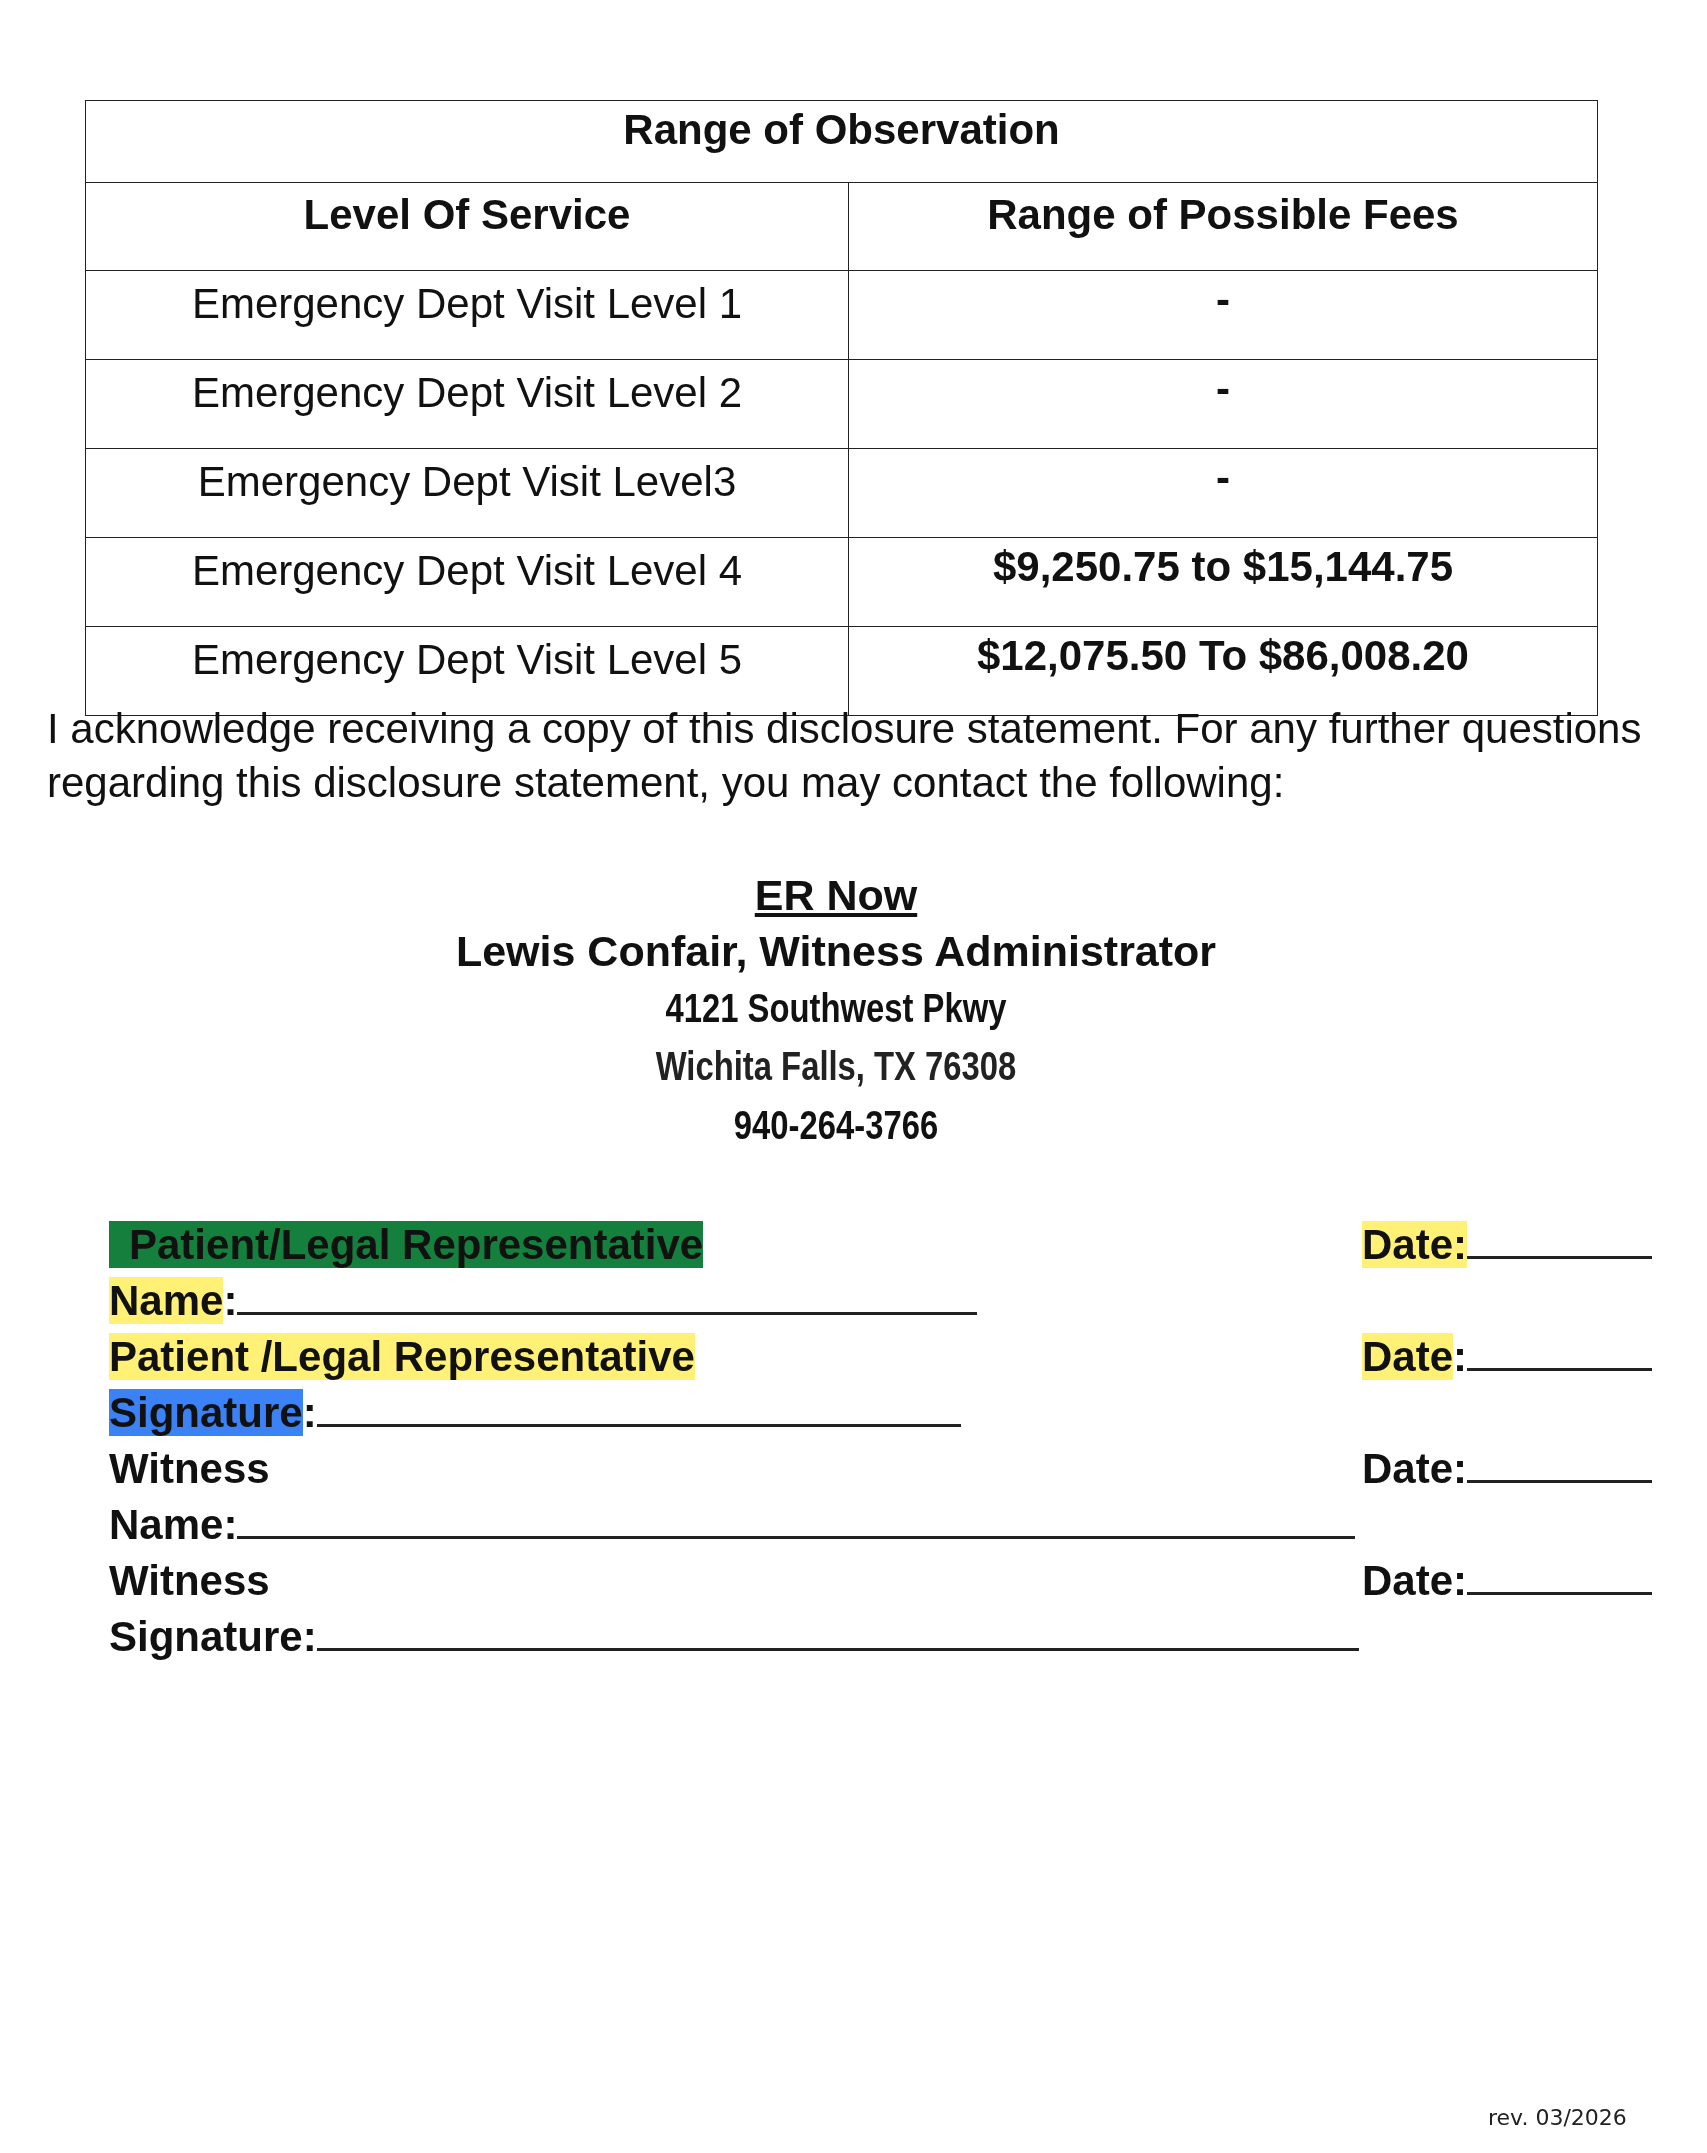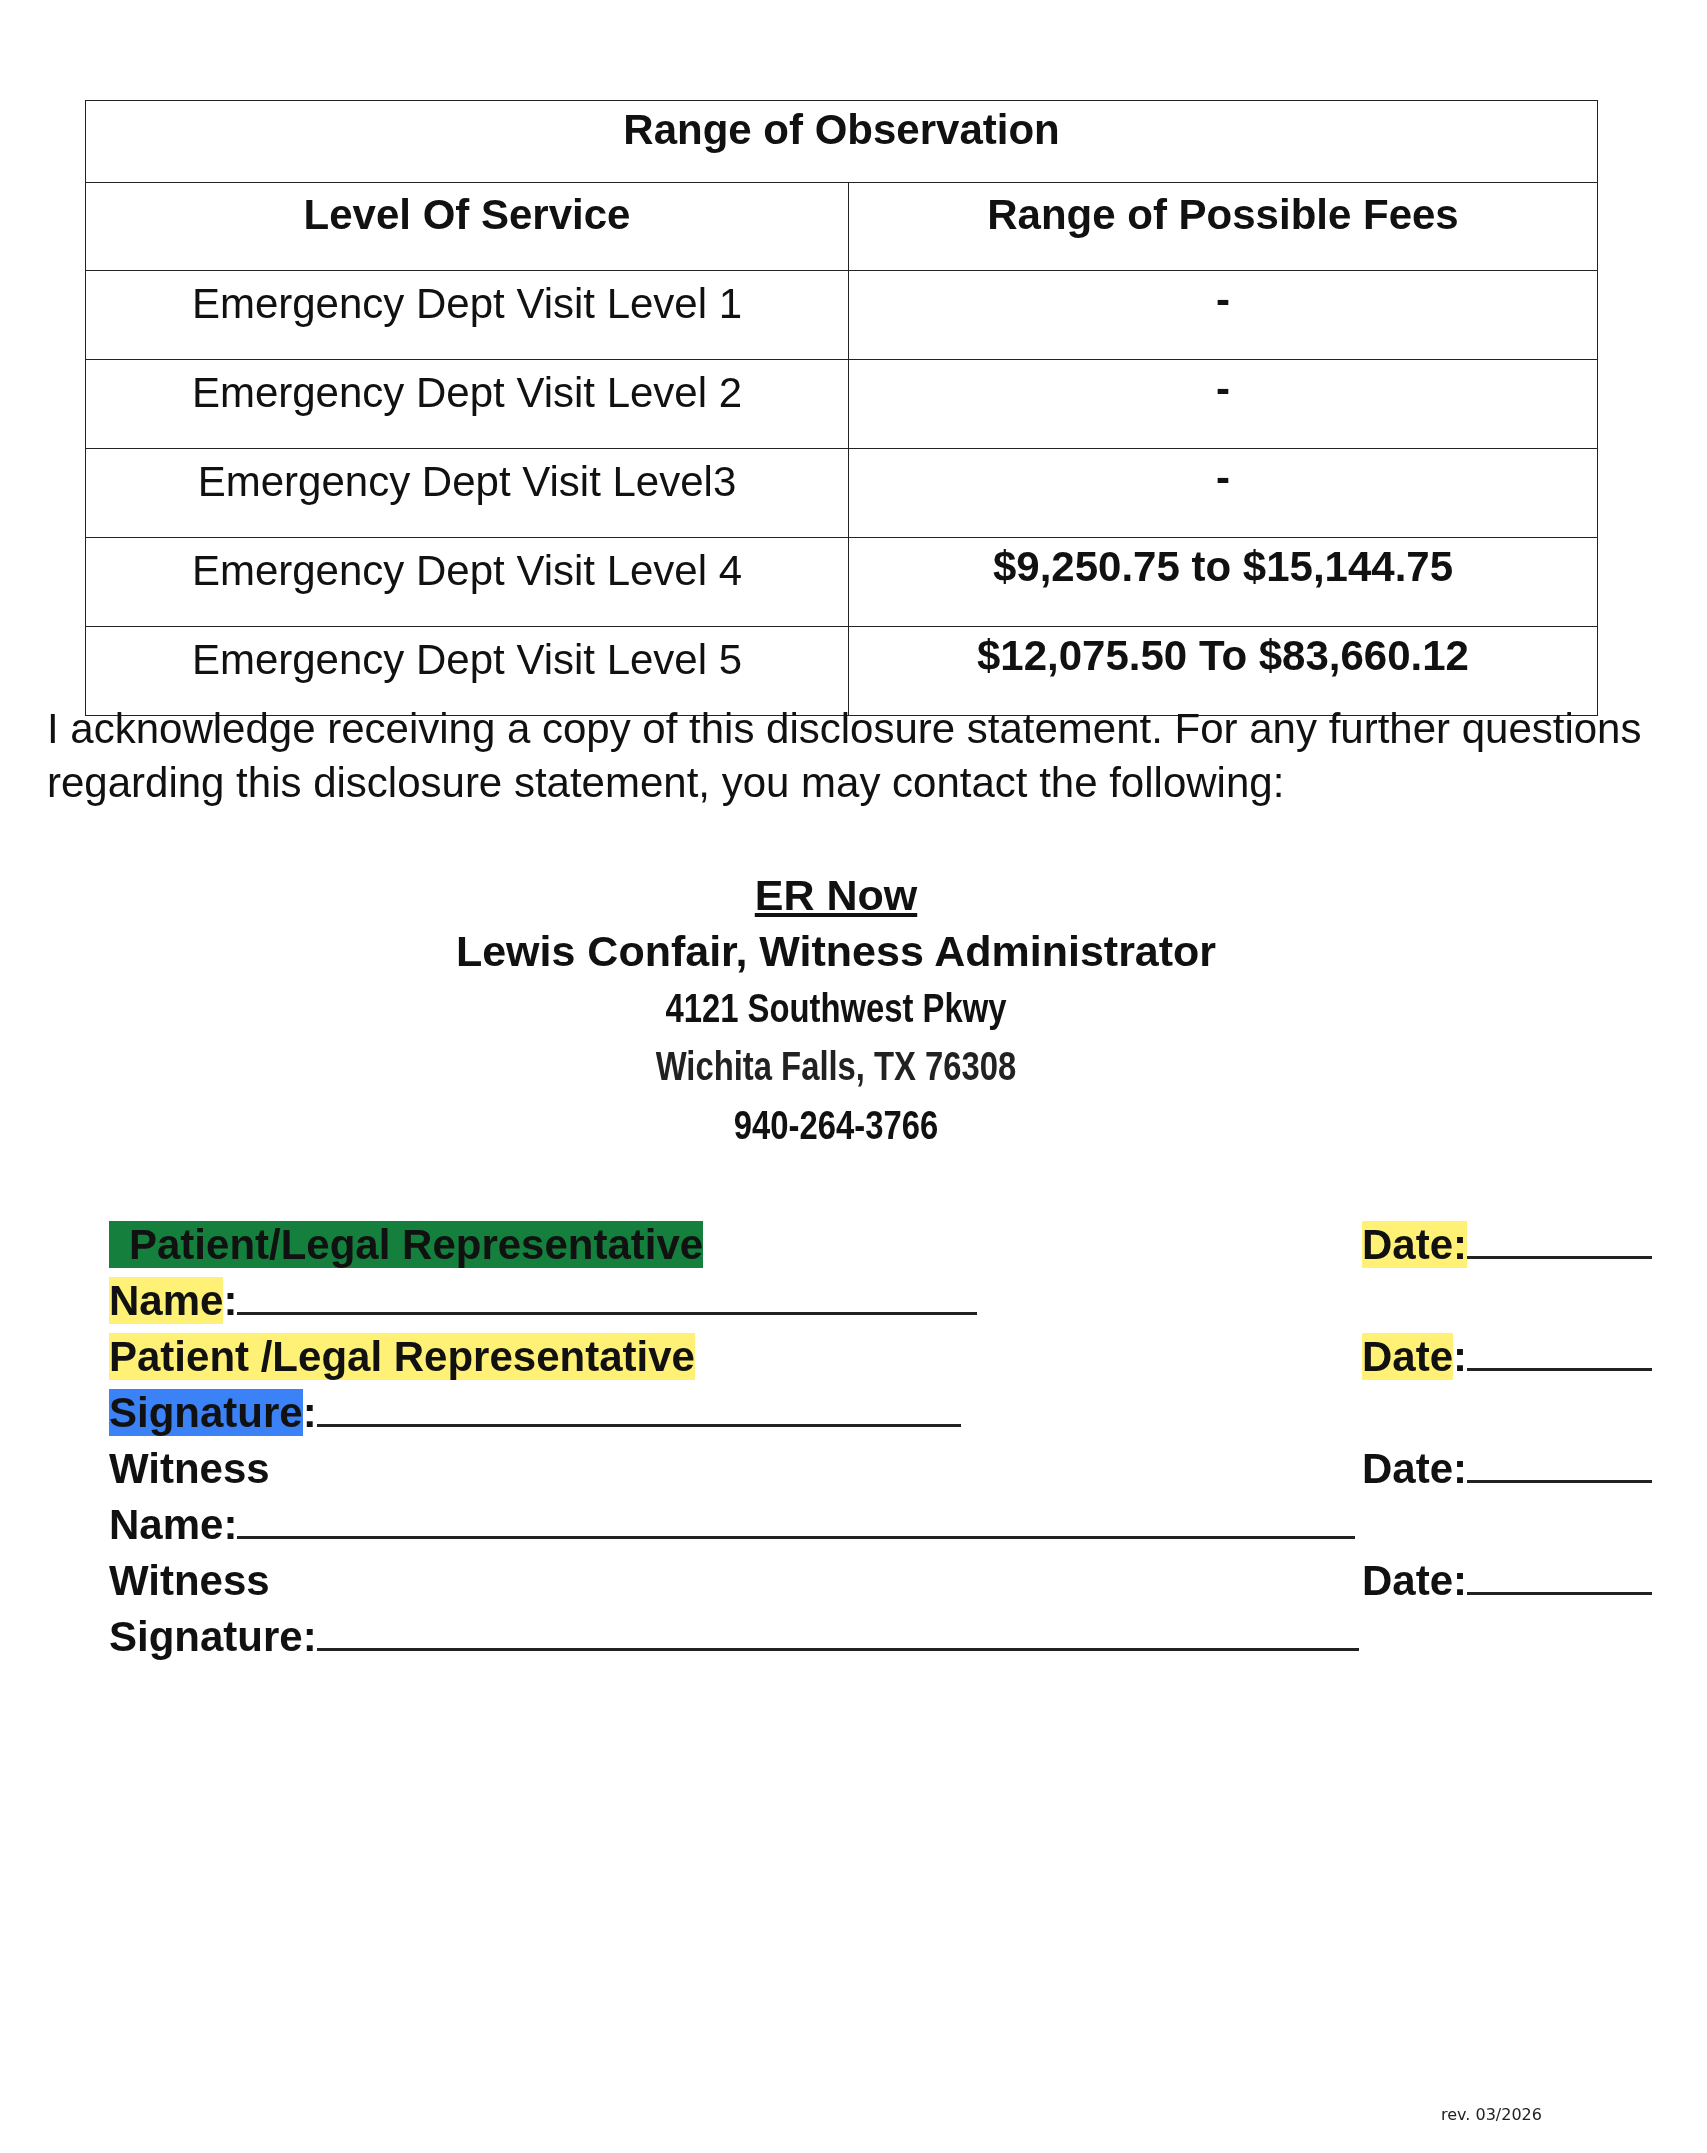--- a/index.html
+++ b/index.html
@@ -41,21 +41,21 @@
     font-size: 42px; font-weight: bold; line-height: 56px;
   }
   .sig-row { position: relative; height: 56px; white-space: nowrap; }
   .hl { background: #fff176; }
   .line {
     display: inline-block; border-bottom: 3.6px solid #222222; height: 31px;
     vertical-align: baseline;
   }
   .date-block { position: absolute; left: 1253px; top: 0; }
   .rev {
-    position: absolute; left: 1441px; top: 2105px; font-size: 16px;
+    position: absolute; left: 1488px; top: 2105px; font-size: 22px;
     font-family: "DejaVu Sans", sans-serif; color: #222;
   }
 </style>
 </head>
 <body>
 
 <table class="fee-table">
   <colgroup>
       <col class="c1">
       <col class="c2">
@@ -79,21 +79,21 @@
   <tr>
     <td class="level-cell">Emergency Dept Visit Level3</td>
     <td class="fee-cell">-</td>
   </tr>
   <tr>
     <td class="level-cell">Emergency Dept Visit Level 4</td>
     <td class="fee-cell">$9,250.75 to $15,144.75</td>
   </tr>
   <tr>
     <td class="level-cell">Emergency Dept Visit Level 5</td>
-    <td class="fee-cell">$12,075.50 To $83,660.12</td>
+    <td class="fee-cell">$12,075.50 To $86,008.20</td>
   </tr>
 </tbody>
   </table>
 
 <p class="ack">I acknowledge receiving a copy of this disclosure statement. For any further questions regarding this disclosure statement, you may contact the following:</p>
 
 <div class="contact">
   <div class="c-name">ER Now</div>
   <div class="c-admin">Lewis Confair, Witness Administrator</div>
   <div class="c-addr">4121 Southwest Pkwy</div>

